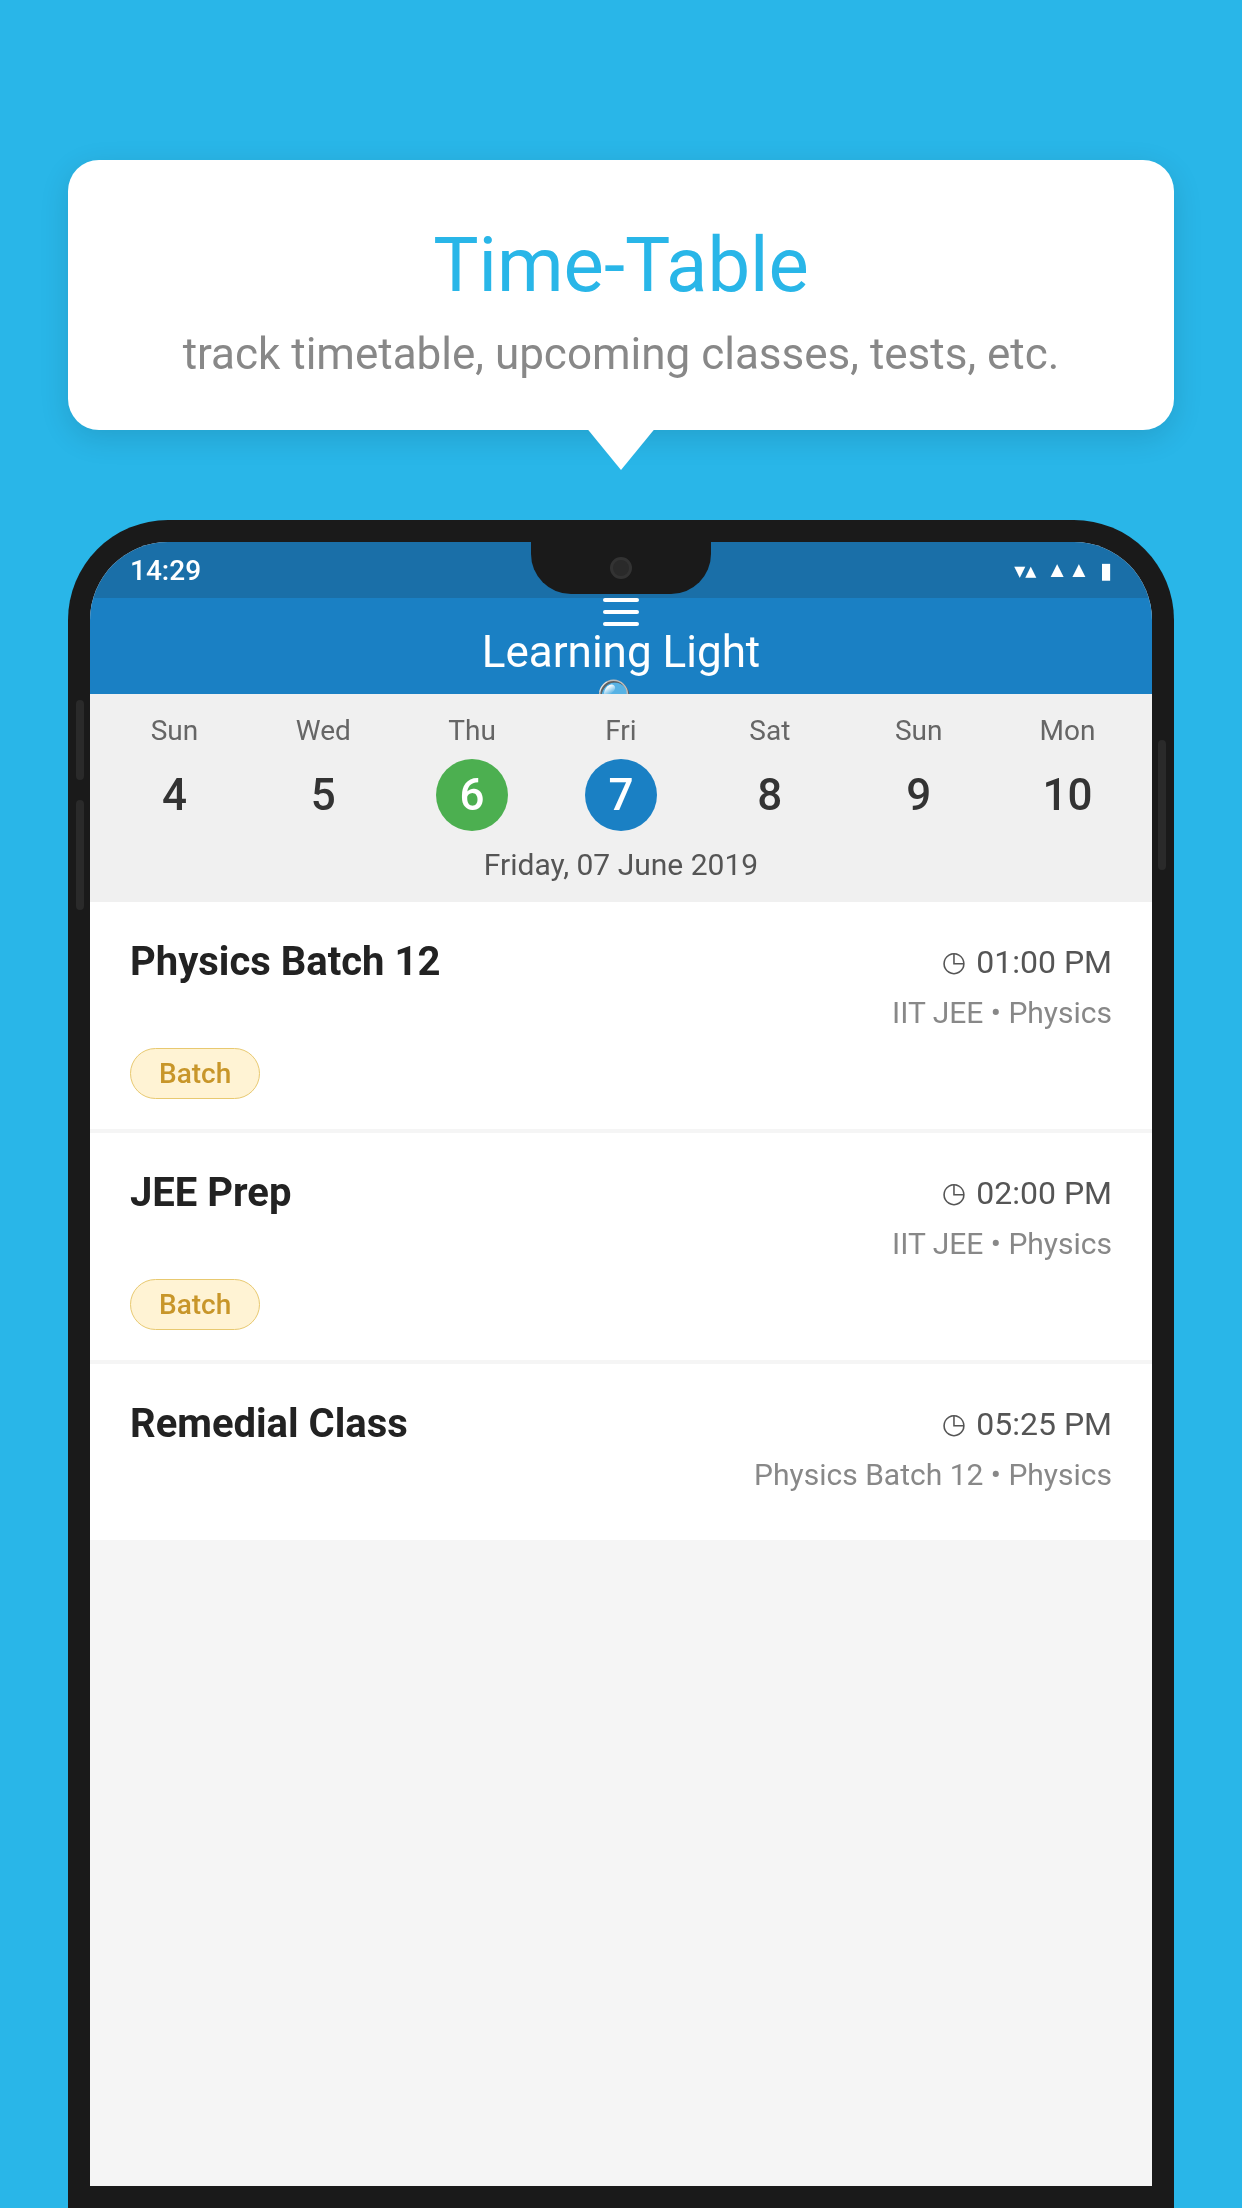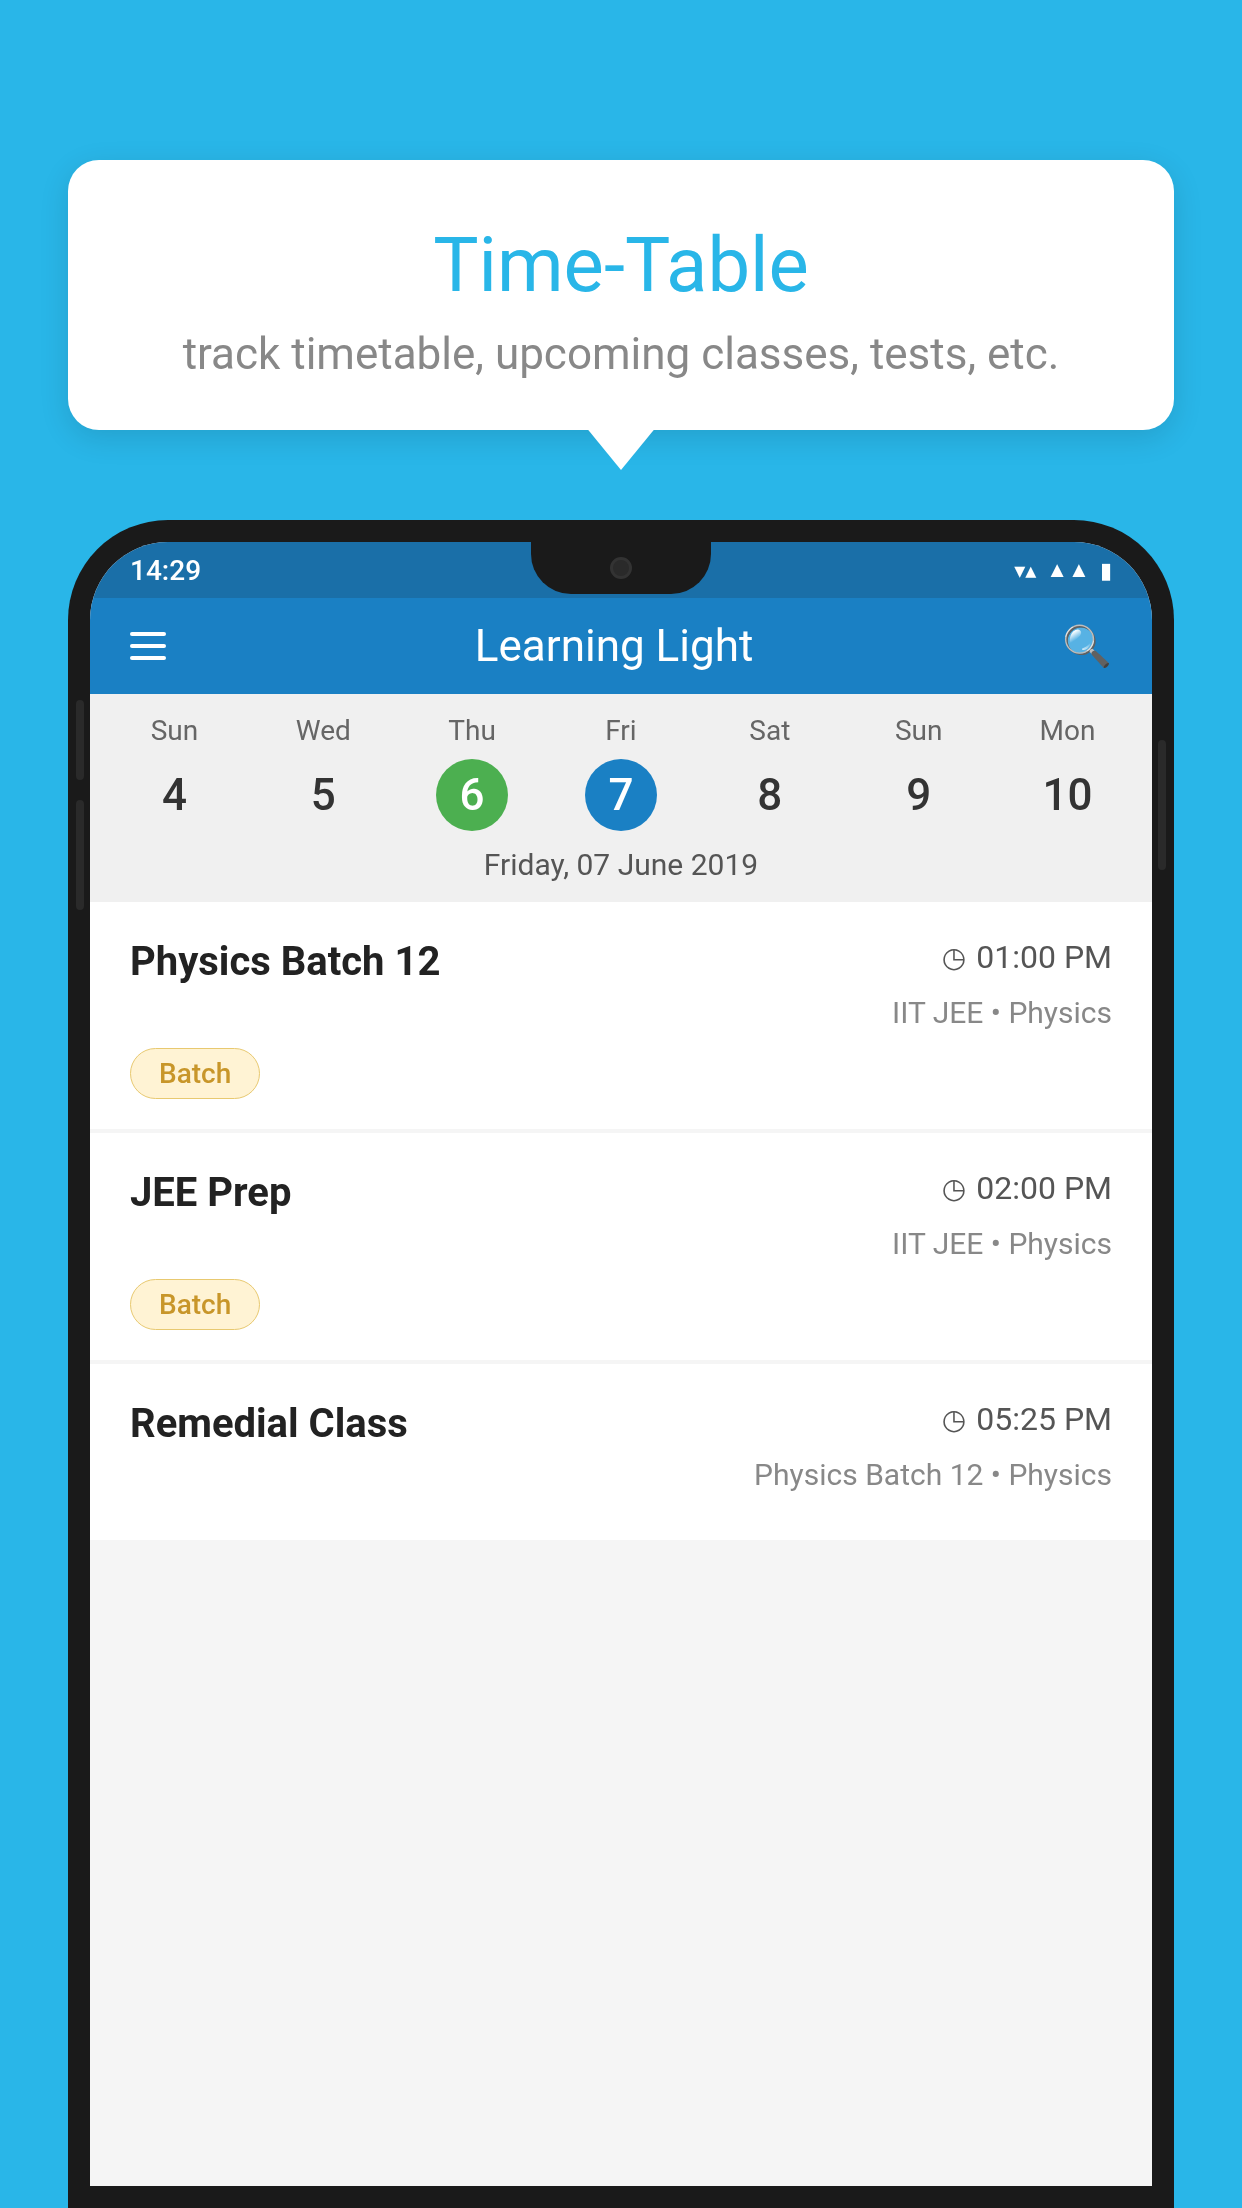--- a/index.html
+++ b/index.html
@@ -118,20 +118,21 @@
 
     
     .app-bar {
       background: #1a80c4;
       height: 96px;
       display: flex;
       align-items: center;
       justify-content: space-between;
       padding: 0 40px;
       flex-shrink: 0;
+      flex-direction: column;
     }
     .app-bar-title {
       color: white;
       font-size: 44px;
       font-weight: 400;
     }
     .hamburger-icon, .search-icon {
       color: white;
       font-size: 40px;
     }
@@ -201,21 +202,21 @@
       overflow: hidden;
       background: #f5f5f5;
     }
     .schedule-item {
       background: white;
       margin-bottom: 4px;
       padding: 36px 40px 30px;
     }
     .schedule-item-header {
       display: flex;
-      align-items: flex-start;
+      align-items: center;
       justify-content: space-between;
       margin-bottom: 10px;
     }
     .schedule-item-title {
       font-size: 40px;
       font-weight: 700;
       color: #222;
     }
     .schedule-item-time {
       display: flex;

